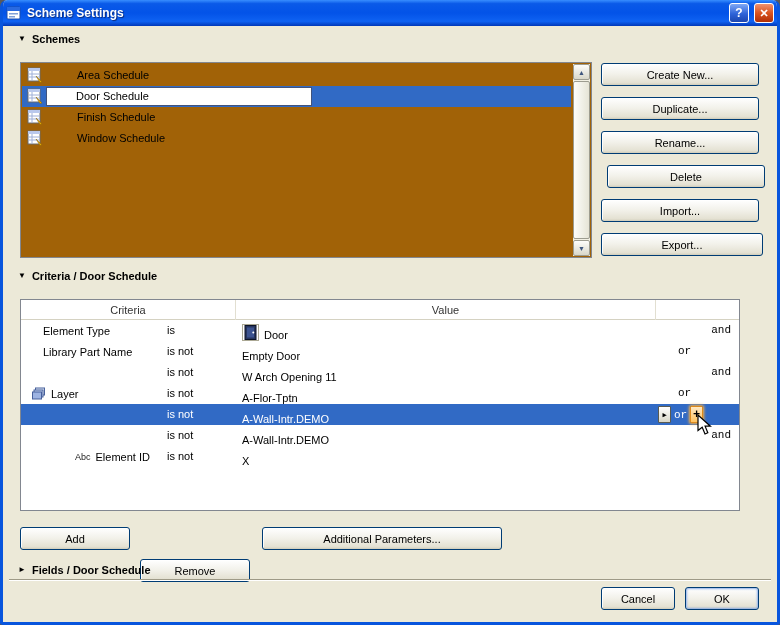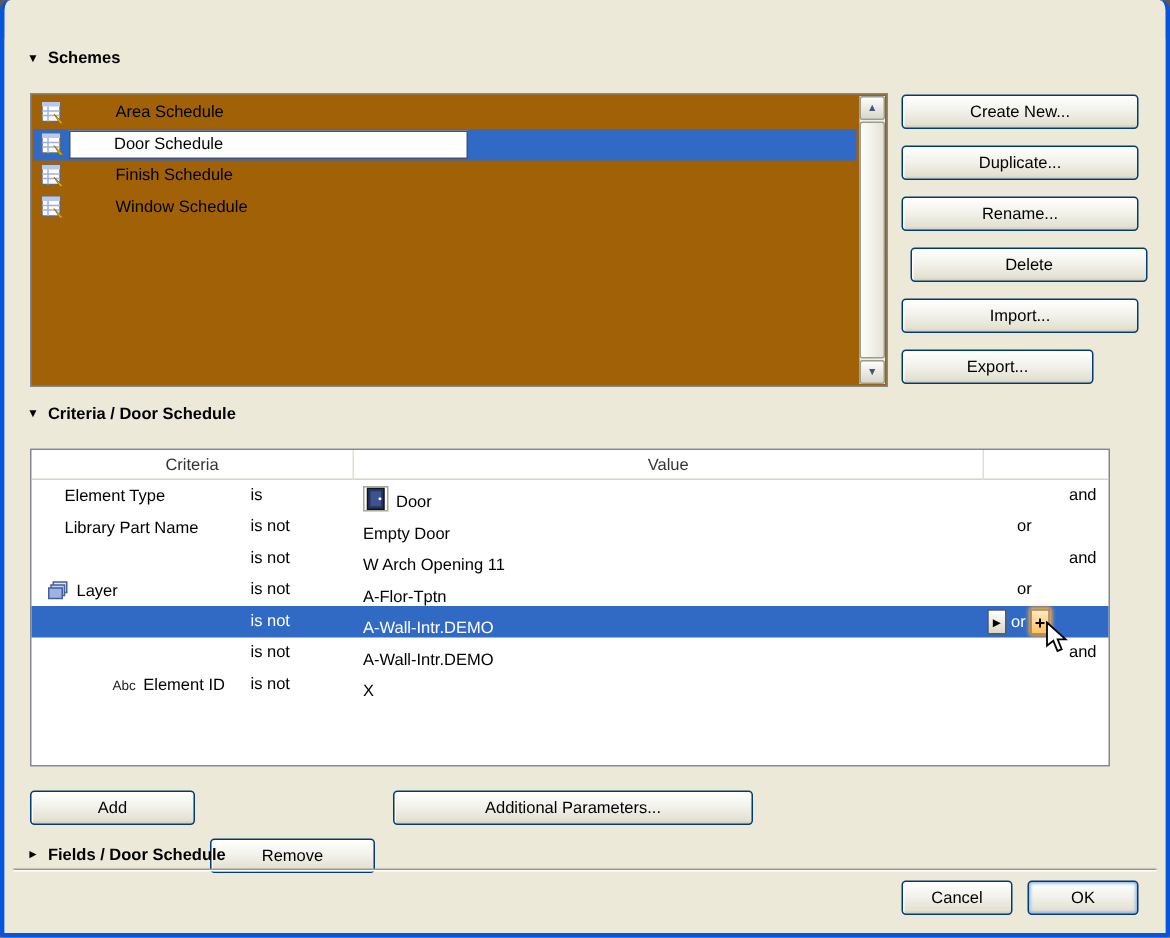--- a/index.html
+++ b/index.html
@@ -75,21 +75,21 @@
   .chead { position:absolute; top:0; left:0; right:0; height:20px; border-bottom:1px solid #d5d2c2; color:#333; }
   .chead-crit { position:absolute; left:0; top:0; width:215px; height:20px; line-height:20px; text-align:center; border-right:1px solid #e2dfd1; }
   .chead-val  { position:absolute; left:215px; top:0; width:420px; height:20px; line-height:20px; text-align:center; border-right:1px solid #e2dfd1; }
   .crows { position:absolute; top:20px; left:0; right:0; }
   .crow { position:relative; height:21px; color:#000; }
   .crow.selected { background:#316ac5; color:#fff; }
   .c-name { position:absolute; left:0; top:0; width:140px; height:21px; display:flex; align-items:center; gap:5px; padding-left:22px; }
   .c-name.has-icon { padding-left:11px; }
   .c-op   { position:absolute; left:140px; top:0; width:75px; height:21px; line-height:21px; padding-left:6px; }
   .c-val  { position:absolute; left:215px; top:0; width:420px; height:21px; display:flex; align-items:flex-end; gap:5px; padding-left:6px; }
-  .c-conn { position:absolute; left:635px; right:0; top:0; height:21px; }
+  .c-conn { position:absolute; left:635px; right:0; top:0; height:21px;font-family:Liberation Mono, monospace; }
   .conn-or  { position:absolute; left:22px; line-height:21px; }
   .conn-and { position:absolute; right:8px; line-height:21px; }
   .conn-buttons { position:absolute; left:2px; top:1px; height:19px; display:flex; align-items:center; gap:3px; }
   .mini-btn {
     width:13px; height:17px; display:flex; align-items:center; justify-content:center;
     border:1px solid #5a5b51; border-radius:1px;
     background:linear-gradient(180deg,#ffffff,#d9d7c8); color:#000; font-size:7px; cursor:pointer;
   }
   .mini-btn.plus {
     font-size:12px; font-weight:bold;
@@ -103,20 +103,33 @@
 
   .groove { position:absolute; left:6px; right:6px; height:2px; border-top:1px solid #9e9a87; border-bottom:1px solid #ffffff; }
 
   .cursor { position:absolute; left:694px; top:388px; pointer-events:none; }
 </style>
 </head>
 <body>
 
 <div class="window">
 
+  <div class="titlebar">
+    <span style="display:flex;">
+      <svg width="16" height="16" viewBox="0 0 16 16">
+        <rect x="1" y="2" width="13" height="12" rx="1" fill="#fff" stroke="#1d4fae"></rect>
+        <rect x="1" y="2" width="13" height="4" fill="#2a6ae0"></rect>
+        <rect x="3" y="8" width="9" height="1.5" fill="#7fa0d8"></rect>
+        <rect x="3" y="11" width="6" height="1.5" fill="#7fa0d8"></rect>
+      </svg>
+    </span>
+    <span class="title-text">Scheme Settings</span>
+    <span class="tb-btn tb-help">?</span>
+    <span class="tb-btn tb-close">✕</span>
+  </div>
 
   <div class="dlg-body">
 
     <div class="sect" style="left:15px; top:7px;">
       <span class="tri">▼</span>
       <span>Schemes</span>
     </div>
 
     <div class="listbox">
       <div class="lrows">
@@ -184,21 +197,21 @@
         <div class="sb-thumb"></div>
         <div class="sb-btn sb-down">▼</div>
       </div>
     </div>
 
     <div class="xpbtn" style="left:598px; top:37px;  width:158px;">Create New...</div>
     <div class="xpbtn" style="left:598px; top:71px;  width:158px;">Duplicate...</div>
     <div class="xpbtn" style="left:598px; top:105px; width:158px;">Rename...</div>
     <div class="xpbtn" style="left:604px; top:139px; width:158px;">Delete</div>
     <div class="xpbtn" style="left:598px; top:173px; width:158px;">Import...</div>
-    <div class="xpbtn" style="left:598px; top:207px; width:128px;">Export...</div>
+    <div class="xpbtn" style="left:598px; top:207px; width:162px;">Export...</div>
 
     <div class="sect" style="left:15px; top:244px;">
       <span class="tri">▼</span>
       <span>Criteria / Door Schedule</span>
     </div>
 
     <div class="cpanel">
       <div class="chead">
         <div class="chead-crit">Criteria</div>
         <div class="chead-val">Value</div>

